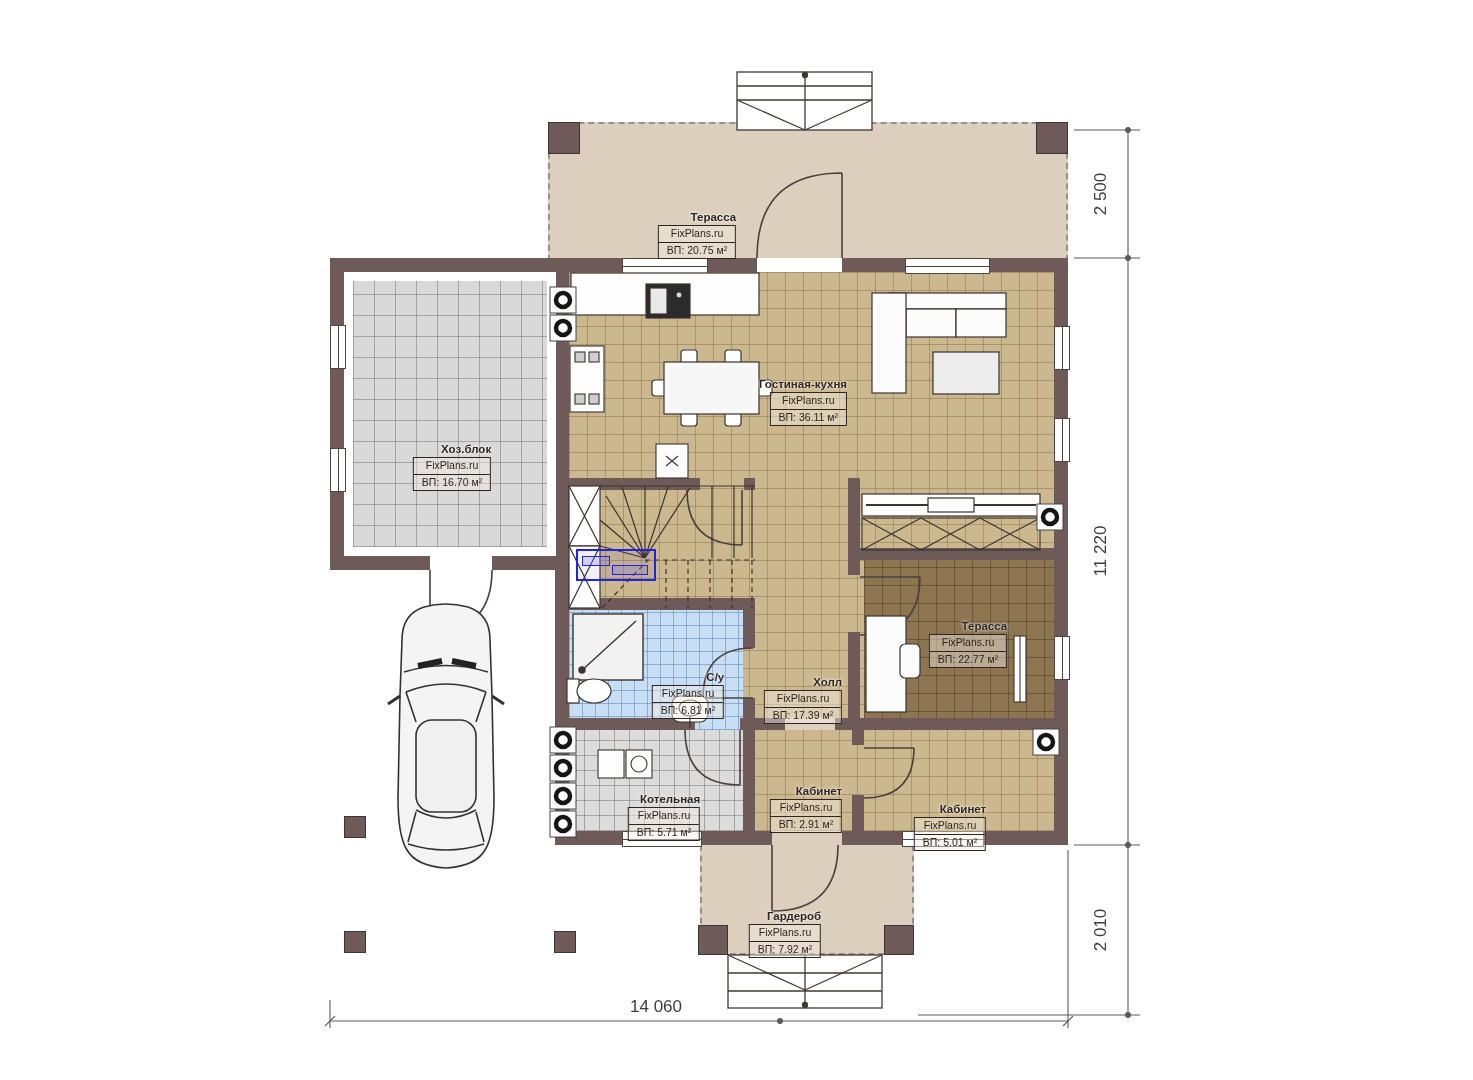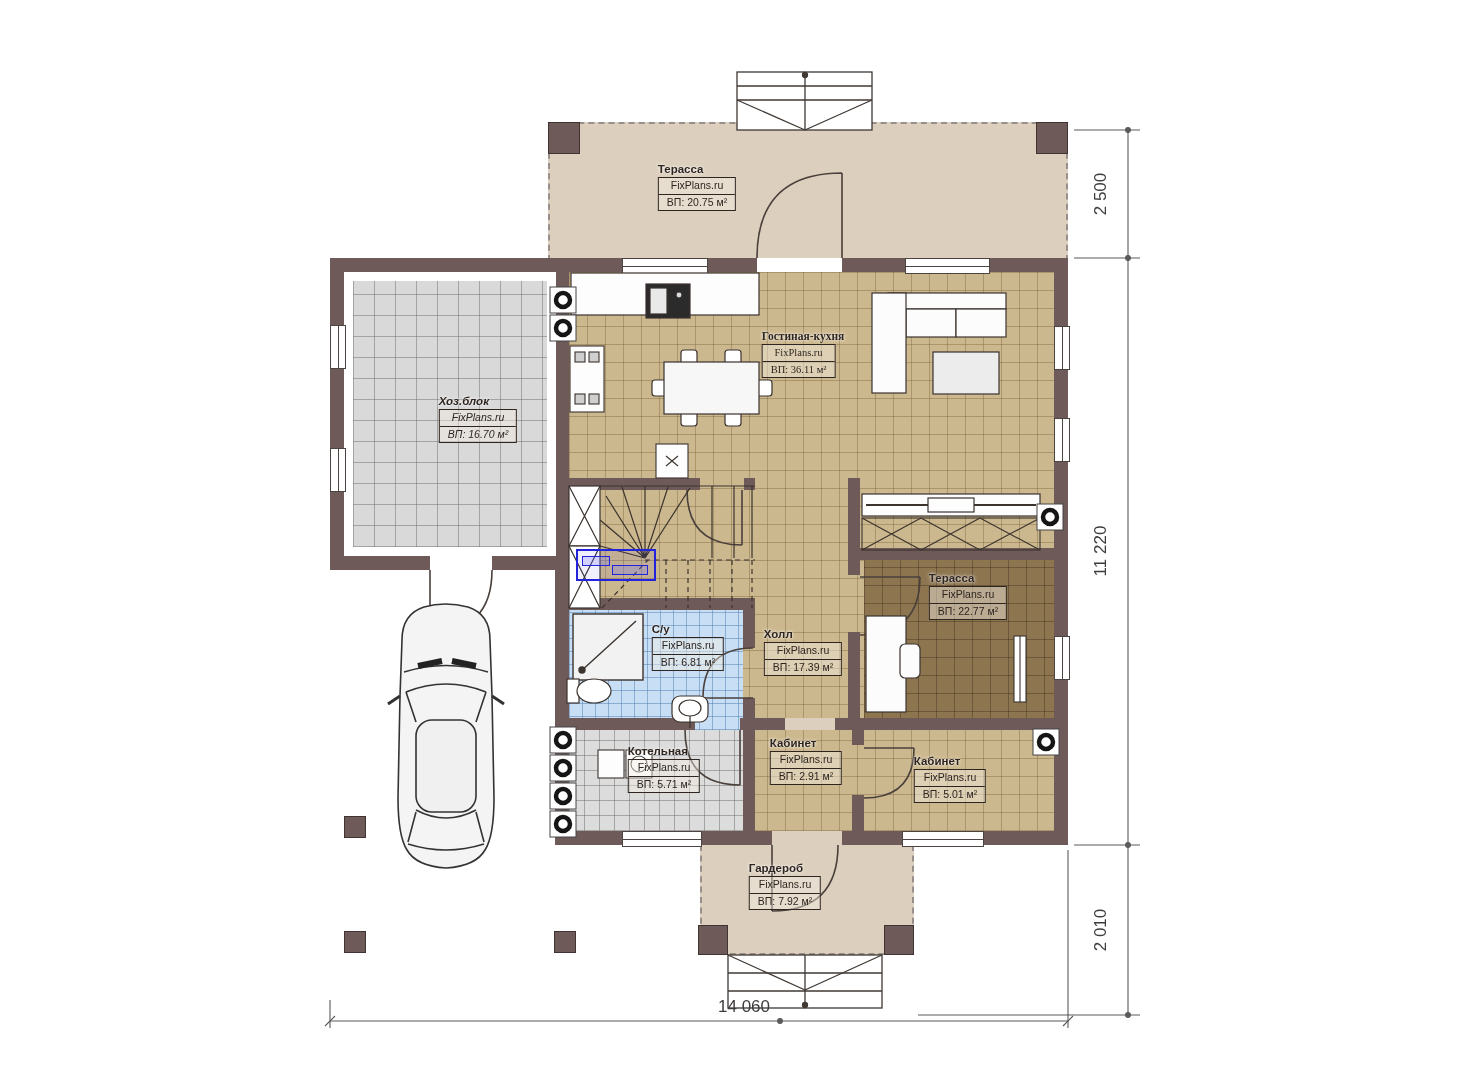--- a/index.html
+++ b/index.html
@@ -28,31 +28,31 @@
   .dashed-top{border:2px dashed #97908a;border-bottom:none;}
   .dashed-bottom{border:2px dashed #97908a;border-top:none;}
   .post{position:absolute;background:#6e5a58;border:1px solid #3f3431;z-index:7;}
   
   .window{position:absolute;background:#fff;border:1px solid #4c4440;z-index:8;}
   .win-h::after{content:"";position:absolute;left:0;right:0;top:50%;height:1px;background:#4c4440;}
   .win-v::after{content:"";position:absolute;top:0;bottom:0;left:50%;width:1px;background:#4c4440;}
   .opening{position:absolute;background:#fff;z-index:8;}
   .opening-tan{position:absolute;background:#dccfbd;z-index:8;}
   
-  .room-label{position:absolute;z-index:30;display:flex;flex-direction:column;align-items:flex-start;transform:translateX(-50%);}
+  .room-label{position:absolute;z-index:30;display:flex;flex-direction:column;align-items:flex-end;transform:translateX(-50%);margin-top:48px;}
   .room-name{font-weight:bold;font-size:11.5px;color:#2e2521;white-space:nowrap;
     text-shadow:0 0 2px rgba(255,255,255,.85),0 0 4px rgba(255,255,255,.7);margin-bottom:2px;}
   .label-box{border:1.5px solid #2e2521;background:rgba(244,238,226,.45);text-align:center;
     font-size:10.5px;color:#2e2521;line-height:1.1;}
   .label-box .row1{padding:2px 8px;border-bottom:1.5px solid #2e2521;white-space:nowrap;}
   .label-box .row2{padding:2px 8px;white-space:nowrap;}
   
   .dim-v{position:absolute;transform:rotate(-90deg);font-size:17px;color:#3d3d3d;white-space:nowrap;
     width:80px;text-align:center;z-index:25;}
-  .dim-h{position:absolute;font-size:17px;color:#3d3d3d;white-space:nowrap;text-align:right;z-index:25;}
+  .dim-h{position:absolute;font-size:17px;color:#3d3d3d;white-space:nowrap;text-align:left;z-index:25;}
   
   svg.overlay{position:absolute;left:0;top:0;z-index:20;pointer-events:none;}
   
   .selection{position:absolute;border:2px solid #2323dd;background:rgba(60,60,230,.08);z-index:40;}
   .sel-chip{position:absolute;border:1px solid #2323dd;background:rgba(120,120,255,.25);}
   
   .marker{position:absolute;background:#6e5a58;border:1px solid #3f3431;z-index:5;}
 </style>
 </head>
 <body>
@@ -289,29 +289,29 @@
   </svg>
 
   <div class="room-label" style="left:697px;top:163px;">
     <div class="room-name">Терасса</div>
     <div class="label-box">
       <div class="row1">FixPlans.ru</div>
       <div class="row2">ВП: 20.75 м²</div>
     </div>
   </div>
 
-  <div class="room-label" style="left:803px;top:330px;font-family:Liberation Serif, serif;">
+  <div class="room-label" style="left:803px;top:330px;">
     <div class="room-name">Гостиная-кухня</div>
     <div class="label-box">
       <div class="row1">FixPlans.ru</div>
       <div class="row2">ВП: 36.11 м²</div>
     </div>
   </div>
 
-  <div class="room-label" style="left:478px;top:395px;font-style:italic;">
+  <div class="room-label" style="left:452px;top:395px;">
     <div class="room-name">Хоз.блок</div>
     <div class="label-box">
       <div class="row1">FixPlans.ru</div>
       <div class="row2">ВП: 16.70 м²</div>
     </div>
   </div>
 
   <div class="room-label" style="left:968px;top:572px;">
     <div class="room-name">Терасса</div>
     <div class="label-box">

